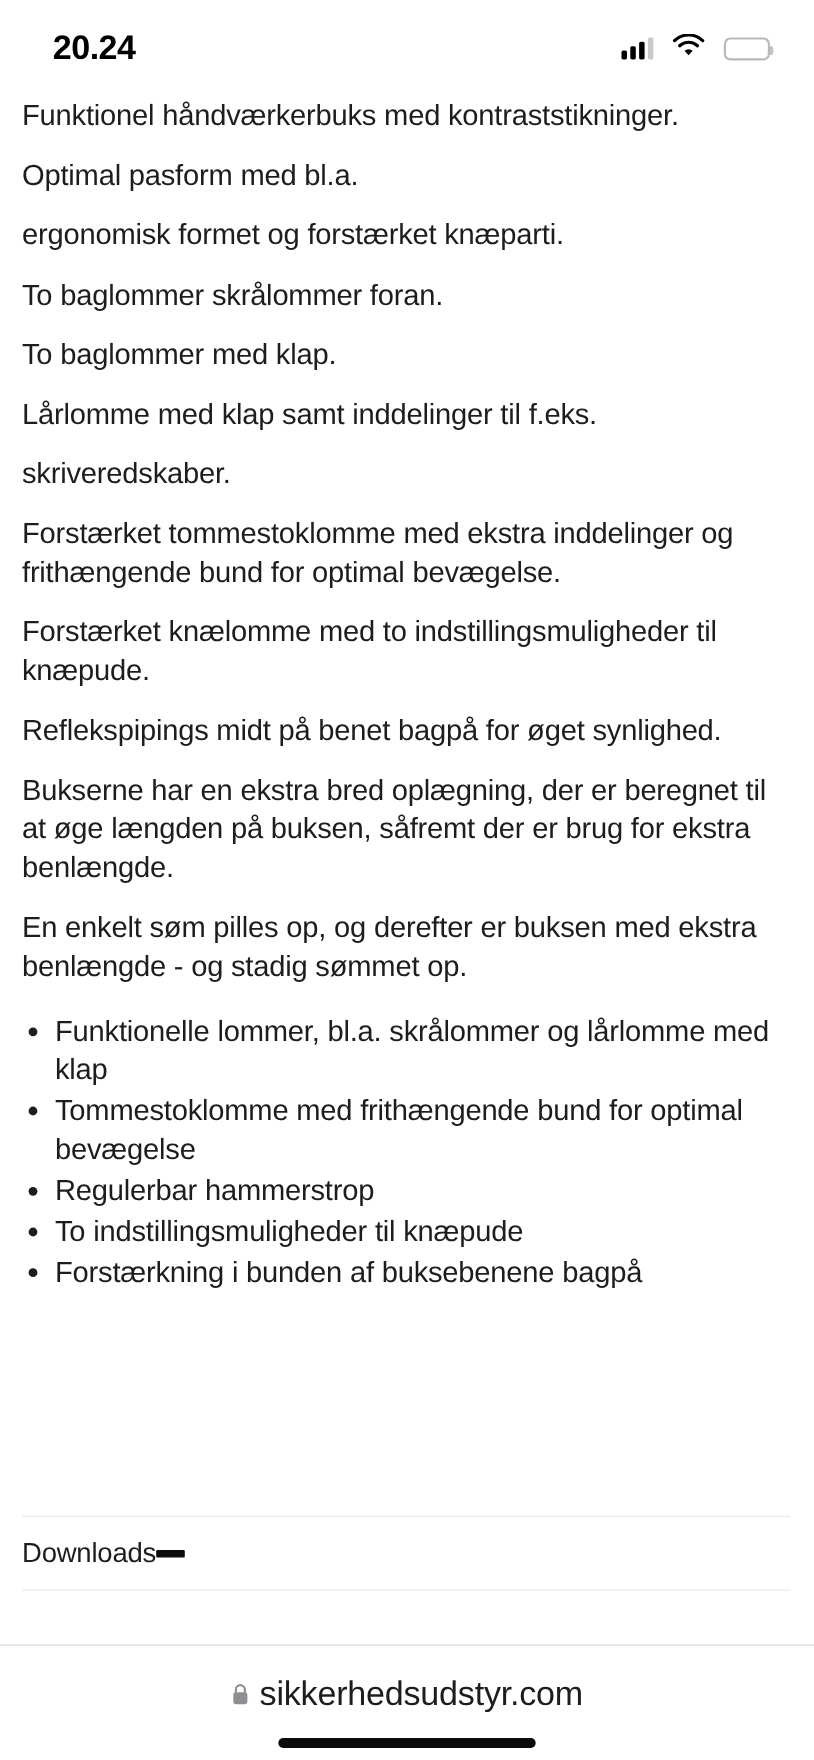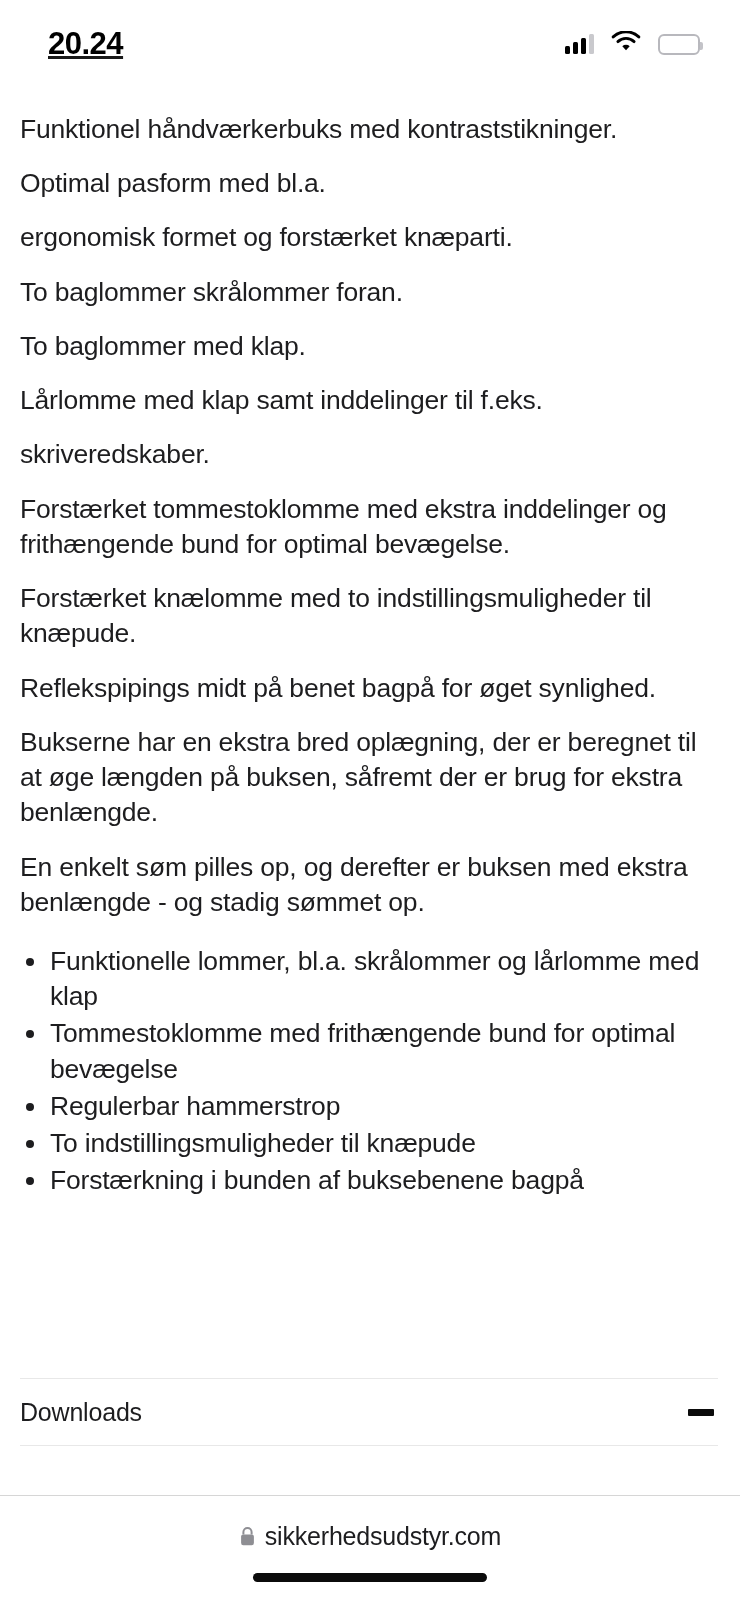--- a/index.html
+++ b/index.html
@@ -13,21 +13,20 @@
     position:relative;
   }
 
   
   .status-bar {
     height:88px;
     display:flex;
     align-items:center;
     justify-content:space-between;
     padding:0 40px 0 48px;
-    text-decoration:underline;
   }
   .status-time {
     font-size:31px;
     font-weight:700;
     letter-spacing:-0.5px;
     color:#000;
   }
   .status-icons {
     display:flex;
     align-items:center;
@@ -52,21 +51,20 @@
     right:-5px; top:6px;
     width:3px; height:8px;
     background:#c3c3c8;
     border-radius:0 2px 2px 0;
   }
   .battery-fill { height:100%; background:#000; border-radius:3px; }
 
   
   .content {
     padding:0 24px 0 20px;
-    margin-top:24px;
   }
   .desc-paragraph {
     font-size:26.5px;
     line-height:1.33;
     color:#1d1d1f;
     letter-spacing:-0.2px;
     margin-bottom:19px;
   }
   .feature-list {
     list-style:none;
@@ -99,21 +97,20 @@
     padding:0 22px 0 20px;
   }
   .accordion-divider {
     height:1px;
     background:#e8e8e8;
   }
   .accordion-row {
     height:66px;
     display:flex;
     align-items:center;
-    justify-content:space-between;
   }
   .accordion-label {
     font-size:25px;
     color:#1d1d1f;
     letter-spacing:-0.2px;
   }
   .minus-icon {
     width:26px;
     height:7px;
     background:#0b0b0b;
@@ -133,21 +130,21 @@
     align-items:center;
   }
   .url-row {
     display:flex;
     align-items:center;
     gap:9px;
     margin-top:26px;
   }
   .lock-icon { width:17px; height:21px; display:block; }
   .url-text {
-    font-size:25px;
+    font-size:31px;
     color:#1d1d1f;
     letter-spacing:-0.2px;
     text-align:right;
   }
   .home-indicator {
     width:234px;
     height:9px;
     background:#0b0b0b;
     border-radius:5px;
     margin-top:22px;

